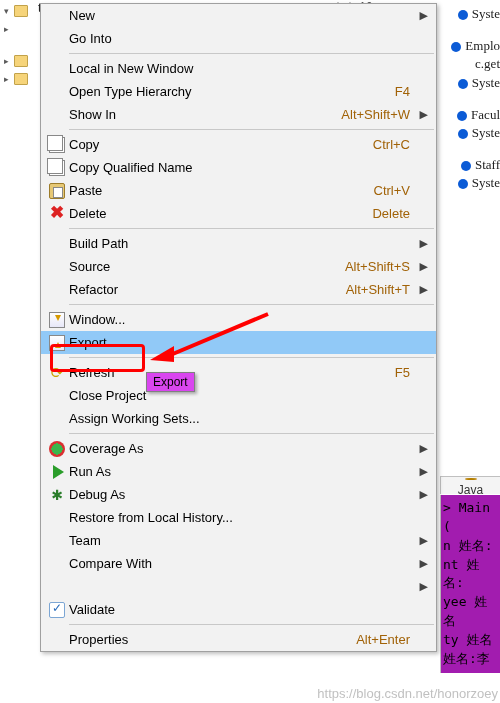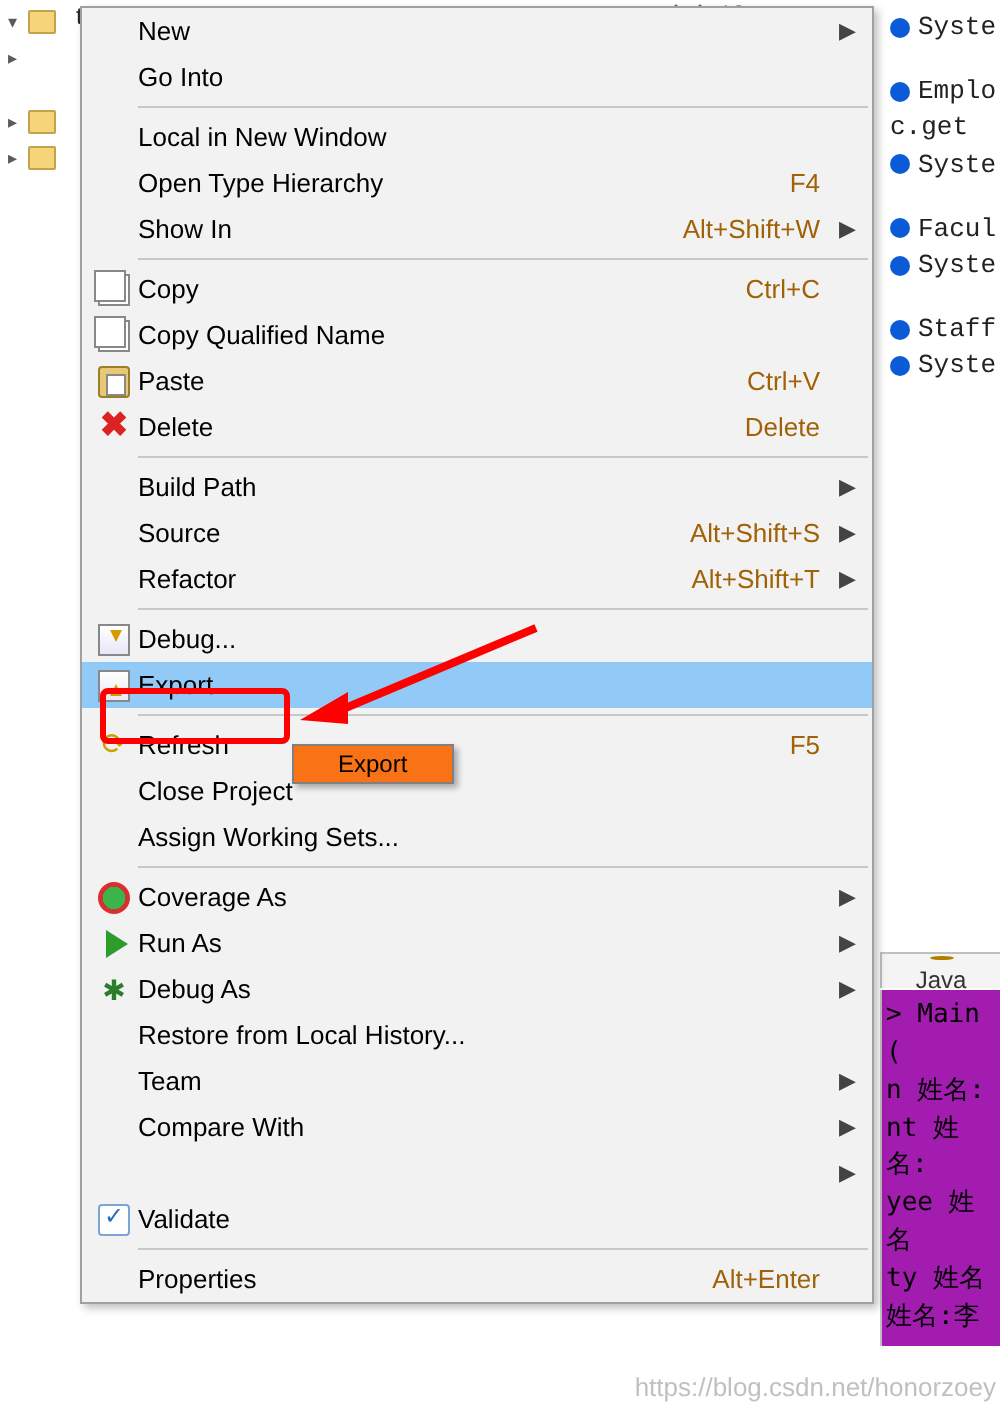--- a/index.html
+++ b/index.html
@@ -37,25 +37,26 @@
     background: #f6d47a;
     border: 1px solid #c2a24a;
     border-radius: 1px;
     position: relative;
   }
   .bg-right {
     position: absolute;
     right: 0; top: 0;
     width: 55px;
     height: 100%;
-    font-family: Liberation Mono, monospace;
+    font-family: Liberation Serif, serif;
     font-size: 13px;
     line-height: 1.4;
     padding-top: 5px;
     color: #222;
+    text-align: right;
   }
   .bg-right .blue-dot {
     display:inline-block; width:10px; height:10px; border-radius:50%;
     background:#0b5bd6; margin-right:4px; vertical-align: middle;
   }
   .bg-right .row { white-space: nowrap; }
   .bg-right .gap { height: 14px; }
   .pane-border {
     position:absolute;
     left:440px;
@@ -157,23 +158,23 @@
     pointer-events: none;
     left: 150px;
     top: 312px;
     width: 120px;
     height: 50px;
   }
   .tooltip {
     position: absolute;
     left: 146px;
     top: 372px;
-    background: #f97316;
+    background: #d946ef;
     border: 1px solid #808080;
-    padding: 2px 22px;
+    padding: 2px 6px;
     font-size: 12px;
     box-shadow: 2px 2px 3px rgba(0,0,0,0.3);
   }
   .watermark {
     position:absolute;
     right:2px; bottom:2px;
     font-size:13px;
     color:rgba(130,130,130,0.5);
     font-family: Arial, sans-serif;
   }
@@ -313,21 +314,21 @@
       <span class="icon-slot"></span>
       <span class="label">Refactor</span>
       <span class="accel">Alt+Shift+T</span>
       <span class="sub">▶</span>
     </div>
     <div class="menu-sep"></div>
     <div class="menu-item">
       <span class="icon-slot">
         <span class="ico ico-import"></span>
       </span>
-      <span class="label">Debug...</span>
+      <span class="label">Window...</span>
     </div>
     <div class="menu-item highlight">
       <span class="icon-slot">
         <span class="ico ico-export"></span>
       </span>
       <span class="label">Export...</span>
     </div>
     <div class="menu-sep"></div>
     <div class="menu-item">
       <span class="icon-slot">

